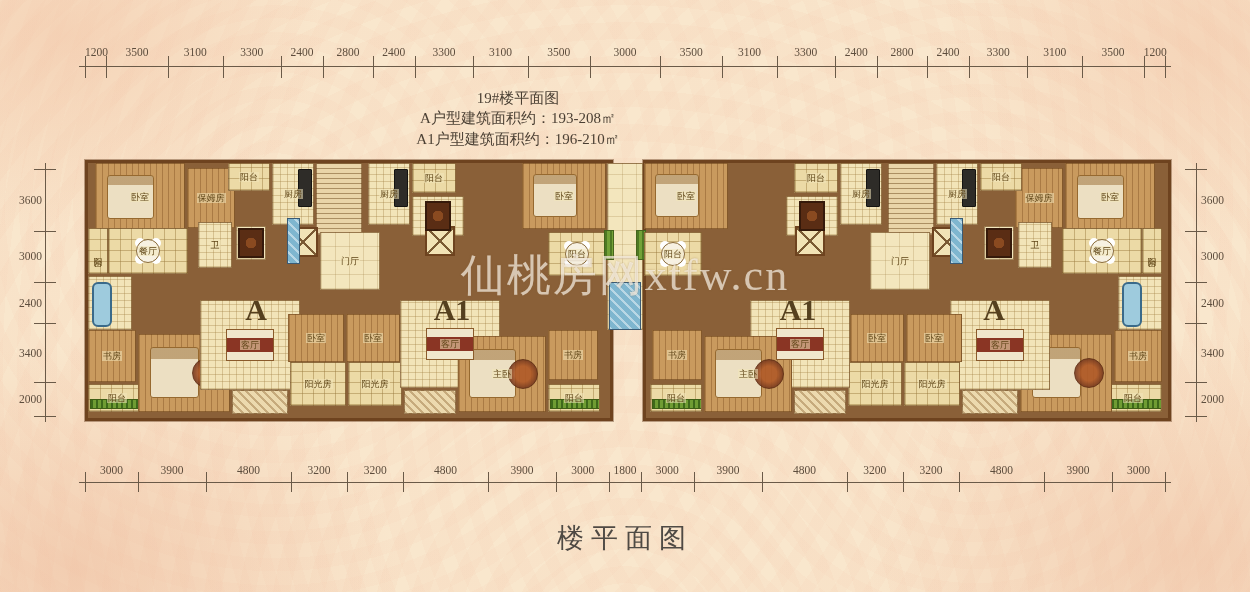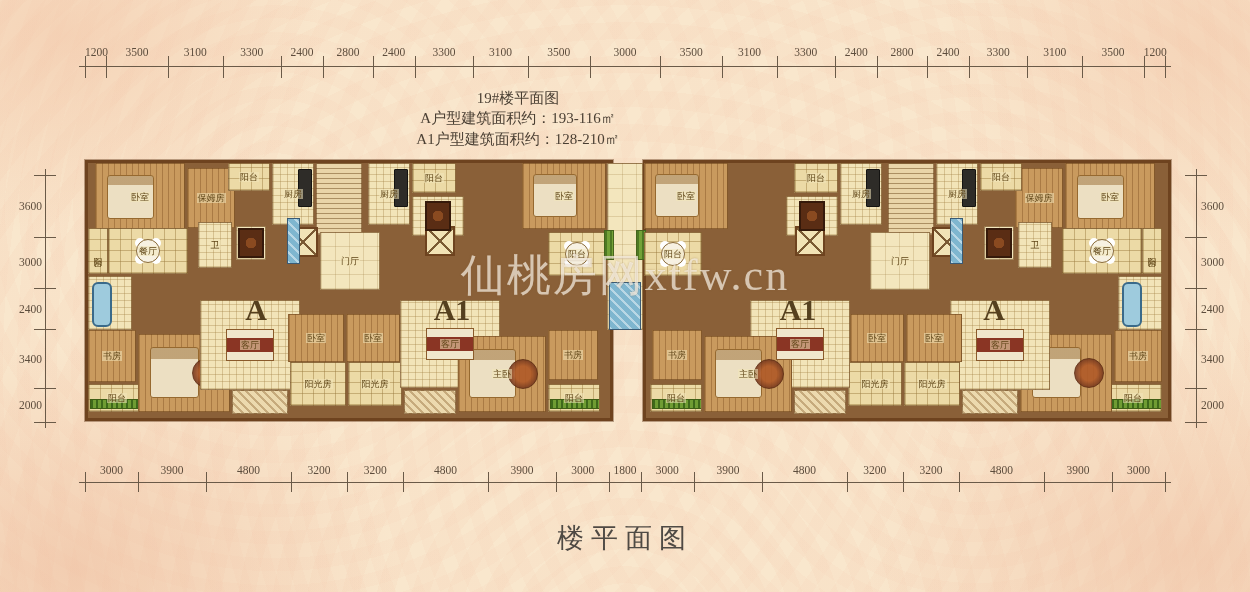--- a/index.html
+++ b/index.html
@@ -28,21 +28,21 @@
   
   .hdim{position:absolute;left:85px;width:1080px;height:46px;color:#5d4d3d;}
   .hdim.top{top:42px;} .hdim.bottom{top:458px;height:40px;}
   .hdim .baseline{position:absolute;left:-6px;right:-6px;height:1px;background:#6a5a48;}
   .hdim.top .baseline{top:24px;} .hdim.bottom .baseline{top:24px;}
   .hseg{position:absolute;top:0;height:18px;text-align:center;}
   .hdim.bottom .hseg{top:2px;}
   .dnum{font-size:11.5px;color:#5d4d3d;}
   .htick{position:absolute;width:1px;background:#6a5a48;}
   .hdim.top .htick{top:14px;height:22px;} .hdim.bottom .htick{top:14px;height:20px;}
-  .vdim{position:absolute;top:175px;height:247px;width:40px;color:#5d4d3d;text-align:right;}
+  .vdim{position:absolute;top:169px;height:247px;width:40px;color:#5d4d3d;text-align:right;}
   .vdim.left{left:20px;} .vdim.right{left:1188px;}
   .vdim .vbaseline{position:absolute;top:-6px;bottom:-6px;width:1px;background:#6a5a48;}
   .vdim.left .vbaseline{left:25px;} .vdim.right .vbaseline{left:8px;}
   .vseg{position:absolute;display:flex;align-items:center;}
   .vdim.left .vseg{left:0;width:22px;justify-content:flex-end;}
   .vdim.right .vseg{left:13px;width:26px;justify-content:flex-start;}
   .vtick{position:absolute;height:1px;width:22px;background:#6a5a48;}
   .vdim.left .vtick{left:14px;} .vdim.right .vtick{left:-3px;}
   
   #plan{position:absolute;left:0;top:0;width:1250px;height:592px;}
@@ -237,22 +237,22 @@
       <div class="vtick" style="top: 0%;"></div>
       <div class="vtick" style="top: 25%;"></div>
       <div class="vtick" style="top: 45.8333%;"></div>
       <div class="vtick" style="top: 62.5%;"></div>
       <div class="vtick" style="top: 86.1111%;"></div>
       <div class="vtick" style="top: 100%;"></div>
     </div>
 
   <div class="titleblock">
     <div class="t1">19#楼平面图</div>
-    <div class="t2">A户型建筑面积约：193-116㎡</div>
-    <div class="t2">A1户型建筑面积约：128-210㎡</div>
+    <div class="t2">A户型建筑面积约：193-208㎡</div>
+    <div class="t2">A1户型建筑面积约：196-210㎡</div>
   </div>
 
   <div id="plan">
       <div class="wing" style="left: 85px; top: 160px; width: 522px; height: 255px;"></div>
       <div class="wing" style="left: 643px; top: 160px; width: 522px; height: 255px;"></div>
       <div class="room t-wood" style="left: 95px; top: 163px; width: 90px; height: 68px;">
         <div class="f-bed"></div>
         <span class="rlbl">卧室</span>
       </div>
       <div class="room t-wood" style="left: 187px; top: 168px; width: 48px; height: 60px;">

